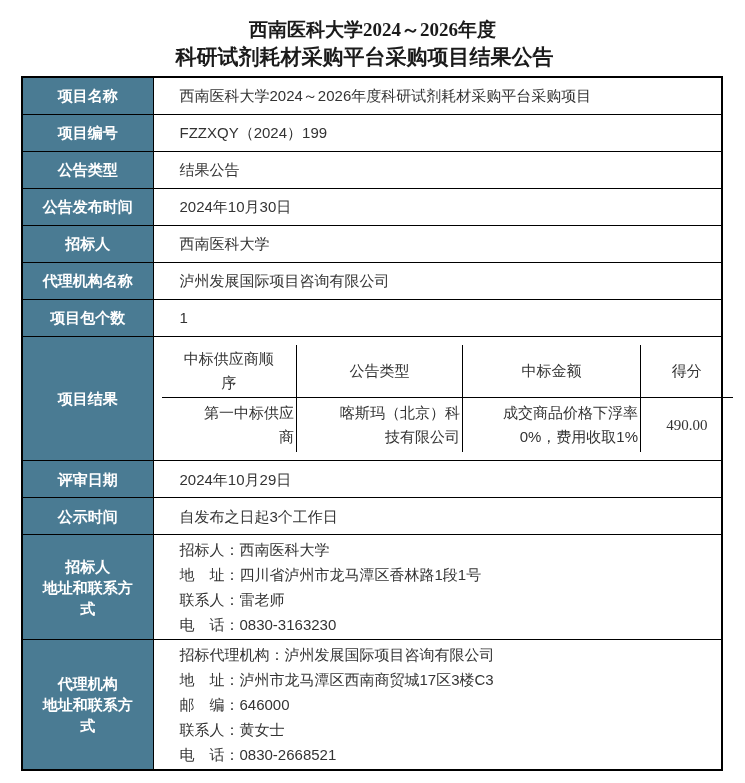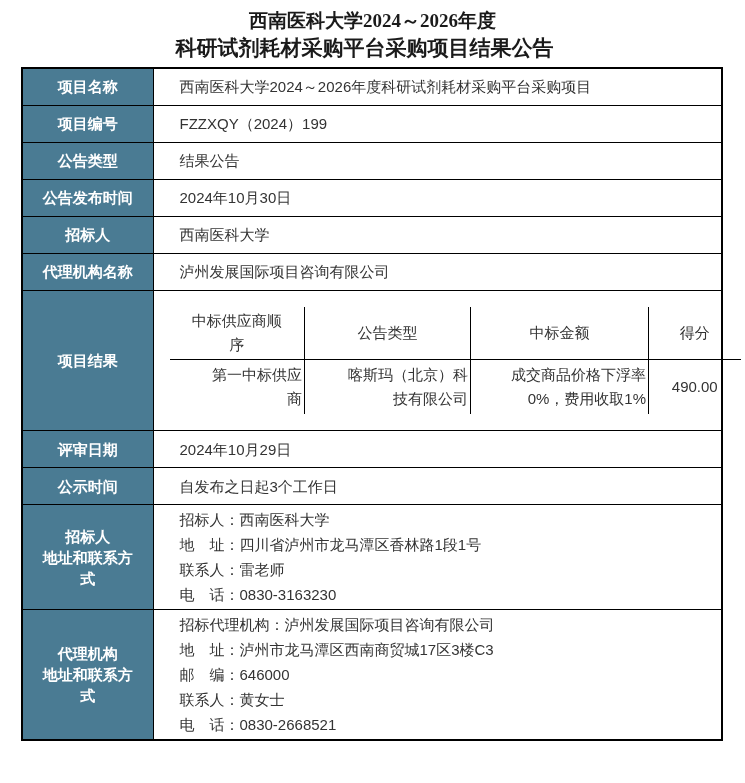--- a/index.html
+++ b/index.html
@@ -10,21 +10,21 @@
     --title-text: #1a1a1a;
   }
   * { box-sizing: border-box; }
   html, body {
     margin: 0; padding: 0;
     width: 745px; height: 783px;
     background: #ffffff;
     font-family: "Liberation Sans", sans-serif;
   }
   .page-title {
-    margin: 9px 0 0 0;
+    margin: 18px 0 0 0;
     text-align: center;
     font-family: "Liberation Serif", "DejaVu Serif", serif;
     font-weight: bold;
     font-size: 19px;
     line-height: 24px;
     color: var(--title-text);
   }
   .page-subtitle {
     margin: 2px 16px 6px 0;
     text-align: center;
@@ -55,21 +55,21 @@
     line-height: 21px;
     padding: 2px;
   }
   td.lbl.pre { white-space: pre-line; }
   td.val {
     color: var(--body-text);
     padding: 2px 12px 2px 26px;
     line-height: 21px;
   }
   tr.r-std > td { height: 37px; }
-  td.nest-cell { padding: 16px; }
+  td.nest-cell { padding: 8px; }
   table.nested {
     border-collapse: collapse;
     table-layout: fixed;
     width: 100%;
   }
   table.nested td, table.nested th {
     border: 1px solid var(--border-color);
     color: var(--body-text);
     font-size: 15px;
     font-weight: normal;
@@ -92,20 +92,21 @@
   tr.ndata td {
     height: 55px;
     padding: 2px;
     text-align: right;
     text-indent: 2em;
     line-height: 24px;
   }
   tr.ndata td.score {
     text-align: center;
     text-indent: 0;
+    font-family: Liberation Serif, serif;
   }
   td.contact {
     color: var(--body-text);
     padding: 2px 4px 2px 26px;
     border-radius: 11px;
   }
   td.contact .cline { line-height: 25px; }
   tr.r-contact4 > td { height: 104px; }
   tr.r-contact5 > td { height: 126px; }
 </style>
@@ -138,20 +139,24 @@
         <td class="lbl">公告发布时间</td>
         <td class="val">2024年10月30日</td>
       </tr>
       <tr class="r-std">
         <td class="lbl">招标人</td>
         <td class="val">西南医科大学</td>
       </tr>
       <tr class="r-std">
         <td class="lbl">代理机构名称</td>
         <td class="val">泸州发展国际项目咨询有限公司</td>
+      </tr>
+      <tr class="r-std">
+        <td class="lbl">项目包个数</td>
+        <td class="val">1</td>
       </tr>
 
       <tr>
         <td class="lbl">项目结果</td>
         <td class="nest-cell">
           <table class="nested">
             <colgroup>
                 <col class="n1">
                 <col class="n2">
                 <col class="n3">

